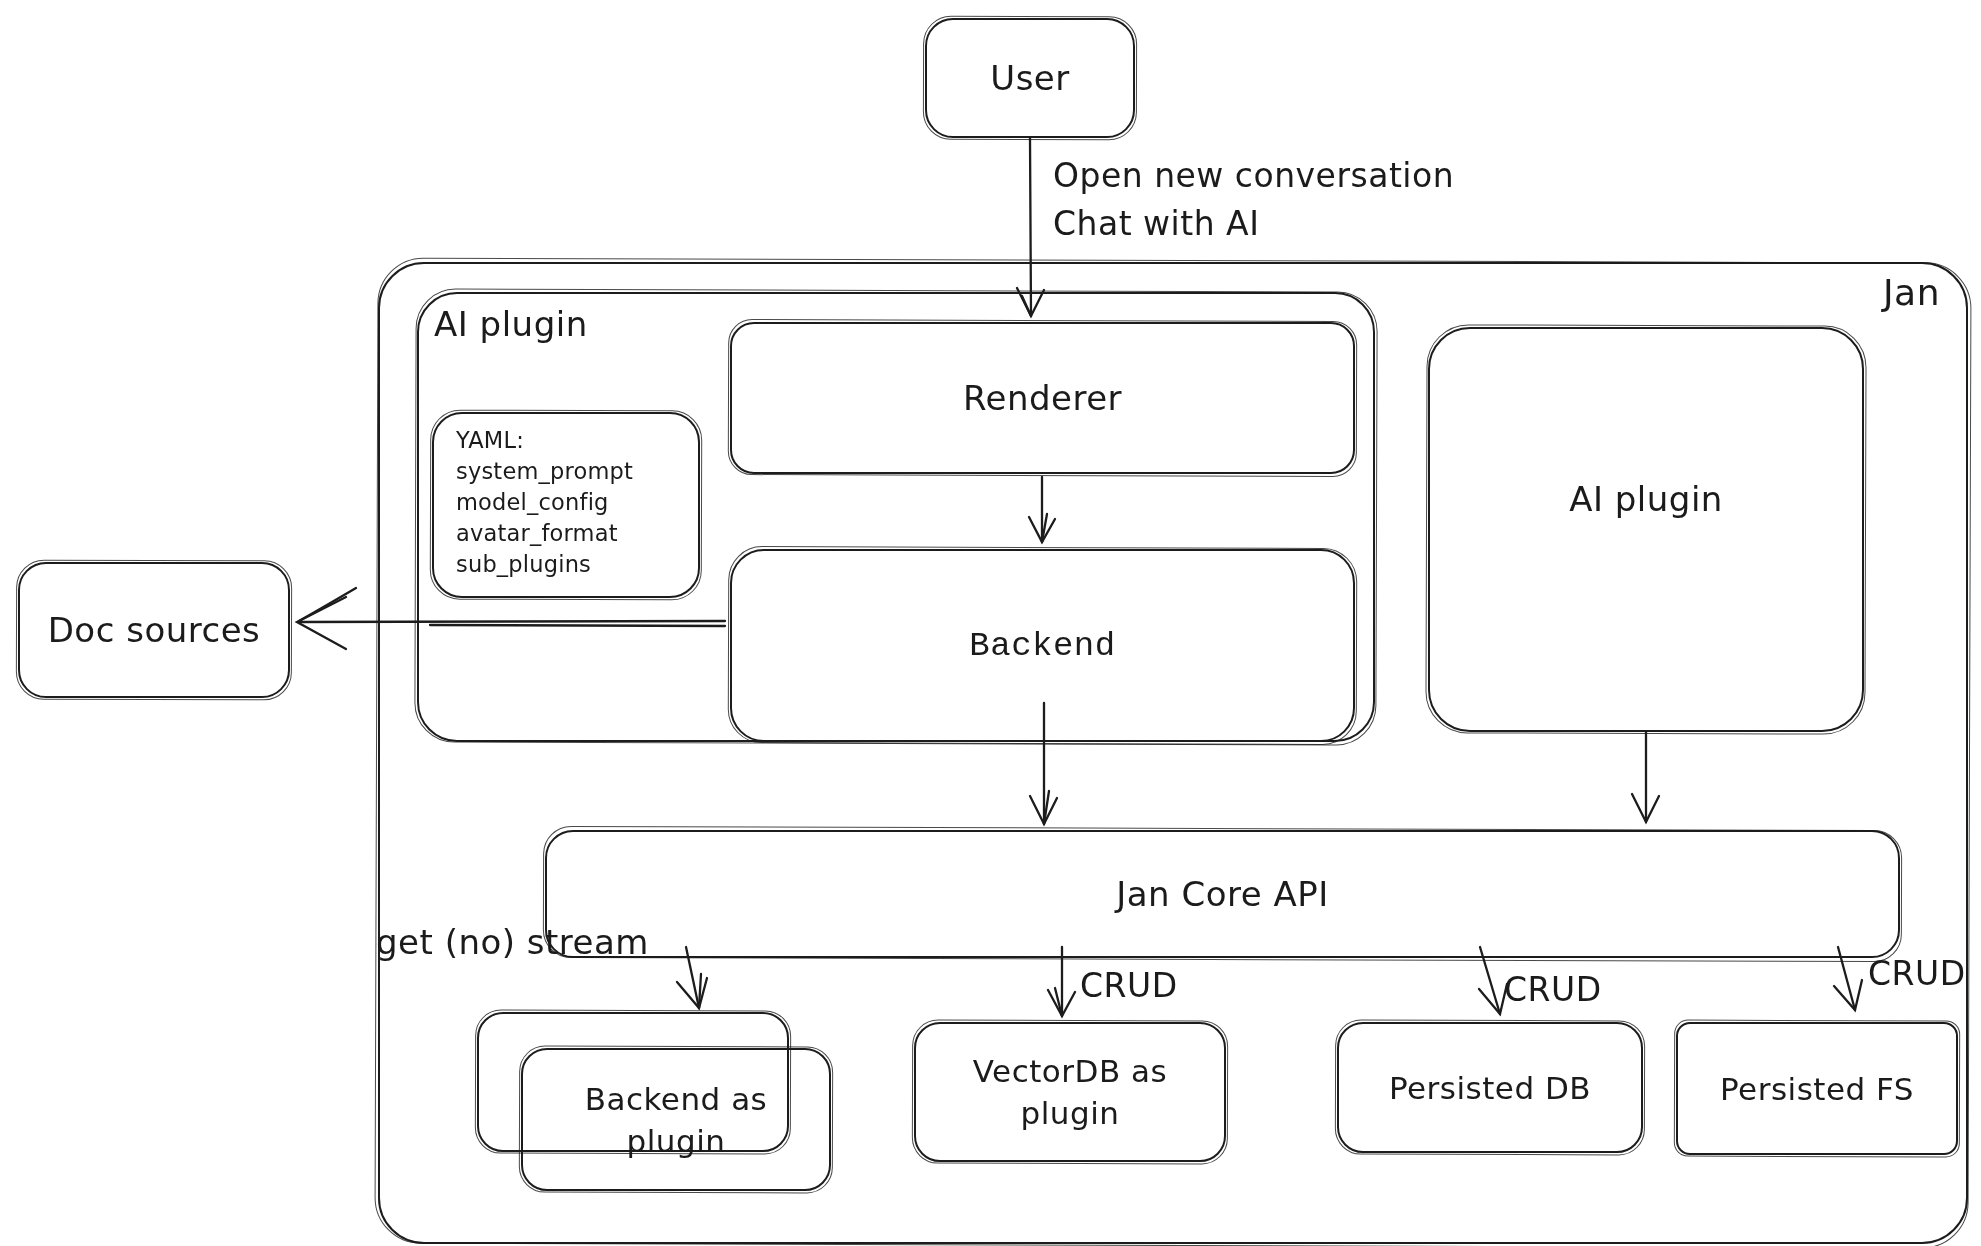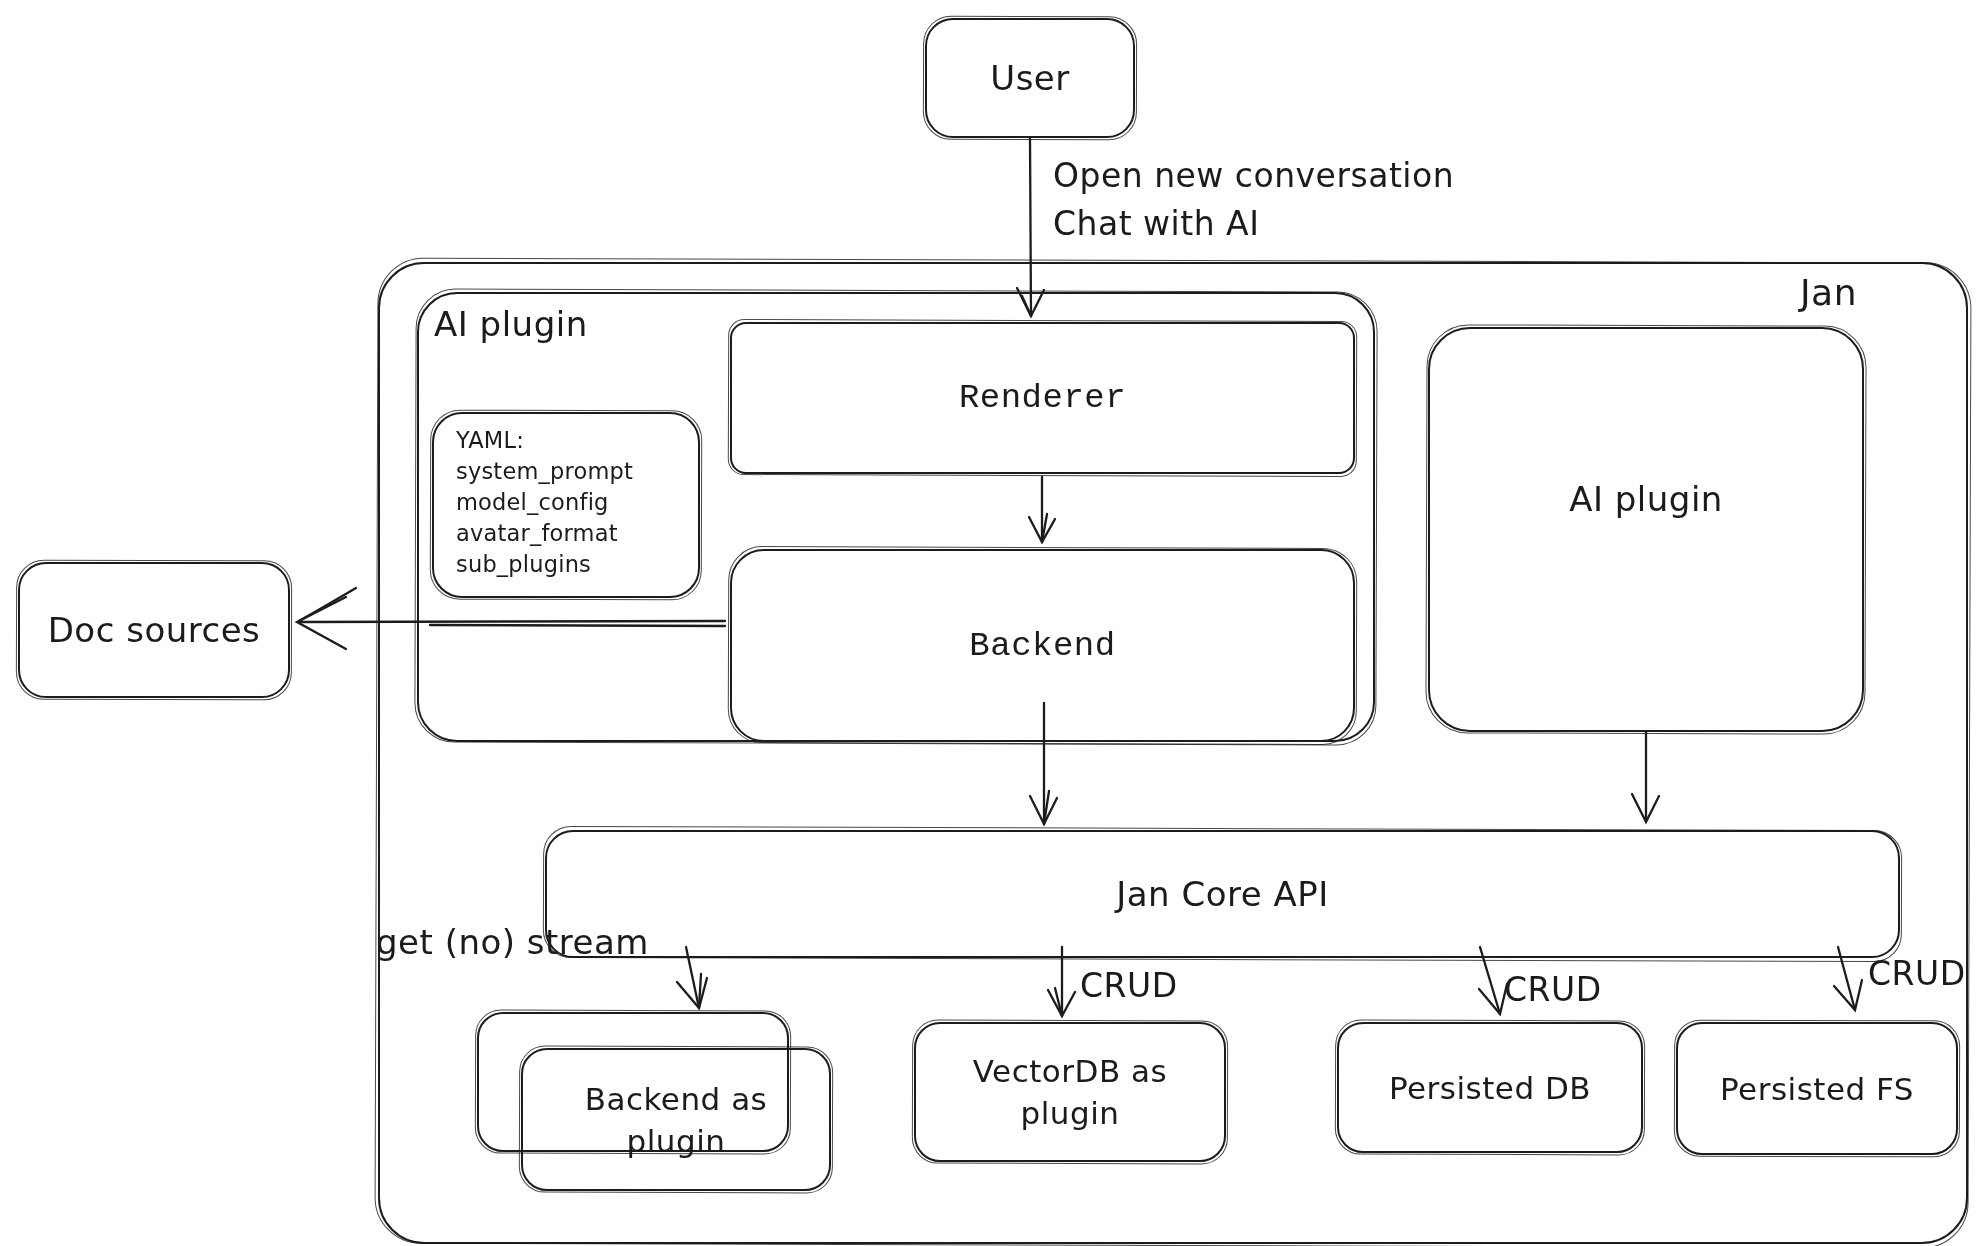--- a/index.html
+++ b/index.html
@@ -28,30 +28,30 @@
   .small{font-size:31px;line-height:42px;padding:0 28px;}
   .edge-label{position:absolute;font-size:33px;line-height:48px;white-space:pre-line;letter-spacing:.5px;}
   .arrows{position:absolute;left:0;top:0;pointer-events:none;}
 </style>
 </head>
 <body>
 
 <div class="canvas">
 
   <div class="node" style="left:378px;top:262px;width:1590px;height:982px;border-radius:46px;"></div>
-  <div class="container-label" style="left:1800px;top:272px;width:140px;text-align:left;font-size:36px;">Jan</div>
+  <div class="container-label" style="left:1800px;top:272px;width:140px;text-align:right;font-size:36px;">Jan</div>
 
   <div class="node" style="left:417px;top:292px;width:958px;height:450px;border-radius:40px;"></div>
   <div class="container-label" style="left:434px;top:304px;">AI plugin</div>
 
   <div class="node" style="left:925px;top:18px;width:210px;height:120px;border-radius:28px;justify-content:center;">
     <span>User</span>
   </div>
 
-  <div class="node" style="left:730px;top:322px;width:625px;height:152px;border-radius:16px;font-family:Liberation Mono, monospace;">
+  <div class="node" style="left:730px;top:322px;width:625px;height:152px;border-radius:24px;">
     <span>Renderer</span>
   </div>
 
   <div class="node" style="left:730px;top:549px;width:625px;height:193px;border-radius:34px;font-family:Liberation Mono, monospace;">
     <span>Backend</span>
   </div>
 
   <div class="node note" style="left:432px;top:412px;width:268px;height:186px;border-radius:30px;">
     <div>
       <span class="note-line">YAML:</span>
@@ -80,21 +80,21 @@
   </div>
 
   <div class="node small" style="left:914px;top:1022px;width:312px;height:140px;border-radius:26px;">
     <span>VectorDB as plugin</span>
   </div>
 
   <div class="node small" style="left:1337px;top:1022px;width:306px;height:131px;border-radius:26px;">
     <span>Persisted DB</span>
   </div>
 
-  <div class="node small" style="left:1676px;top:1022px;width:282px;height:133px;border-radius:26px;">
+  <div class="node small" style="left:1676px;top:1022px;width:282px;height:133px;border-radius:14px;">
     <span>Persisted FS</span>
   </div>
 
   <svg class="arrows" width="1981" height="1246" viewBox="0 0 1981 1246" stroke="#1c1c1c" stroke-width="2.3" fill="none" stroke-linecap="round">
 
     <g>
       <path d="M1030,138 L1031,316"></path>
       <path d="M1017,288 L1031,316 L1044,290"></path>
       <path d="M1022,296 L1031,316"></path>
     </g>

